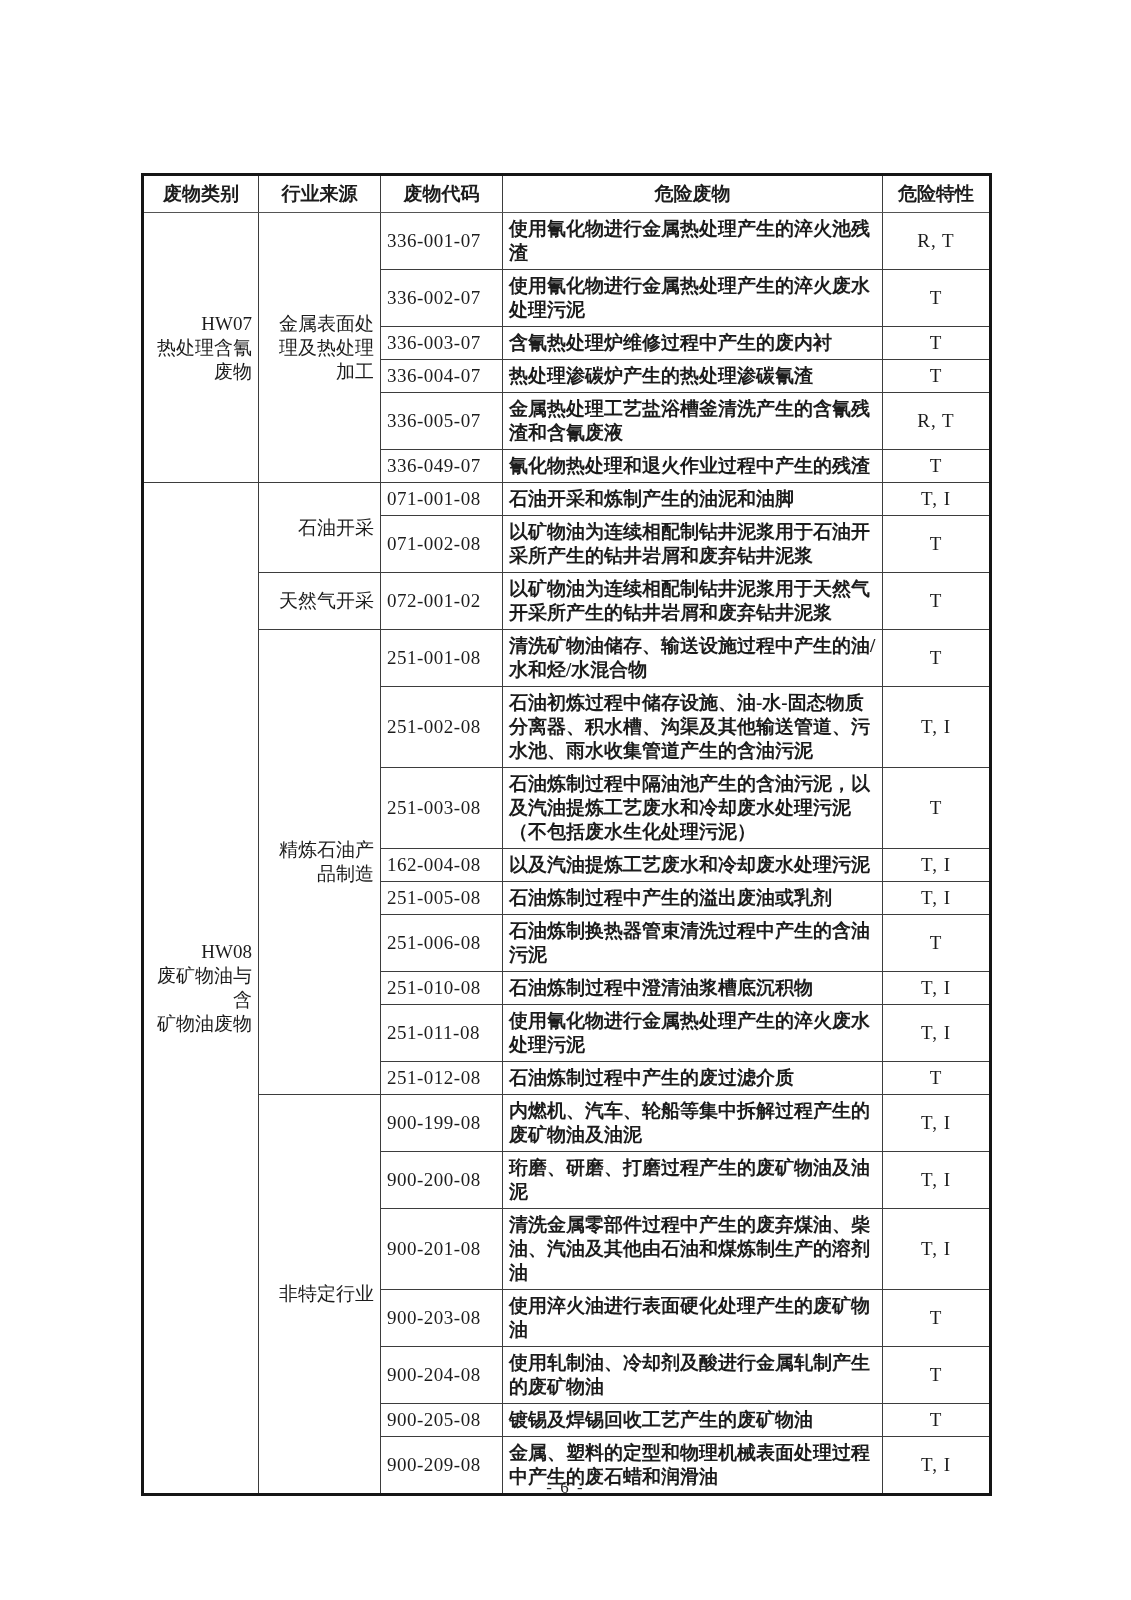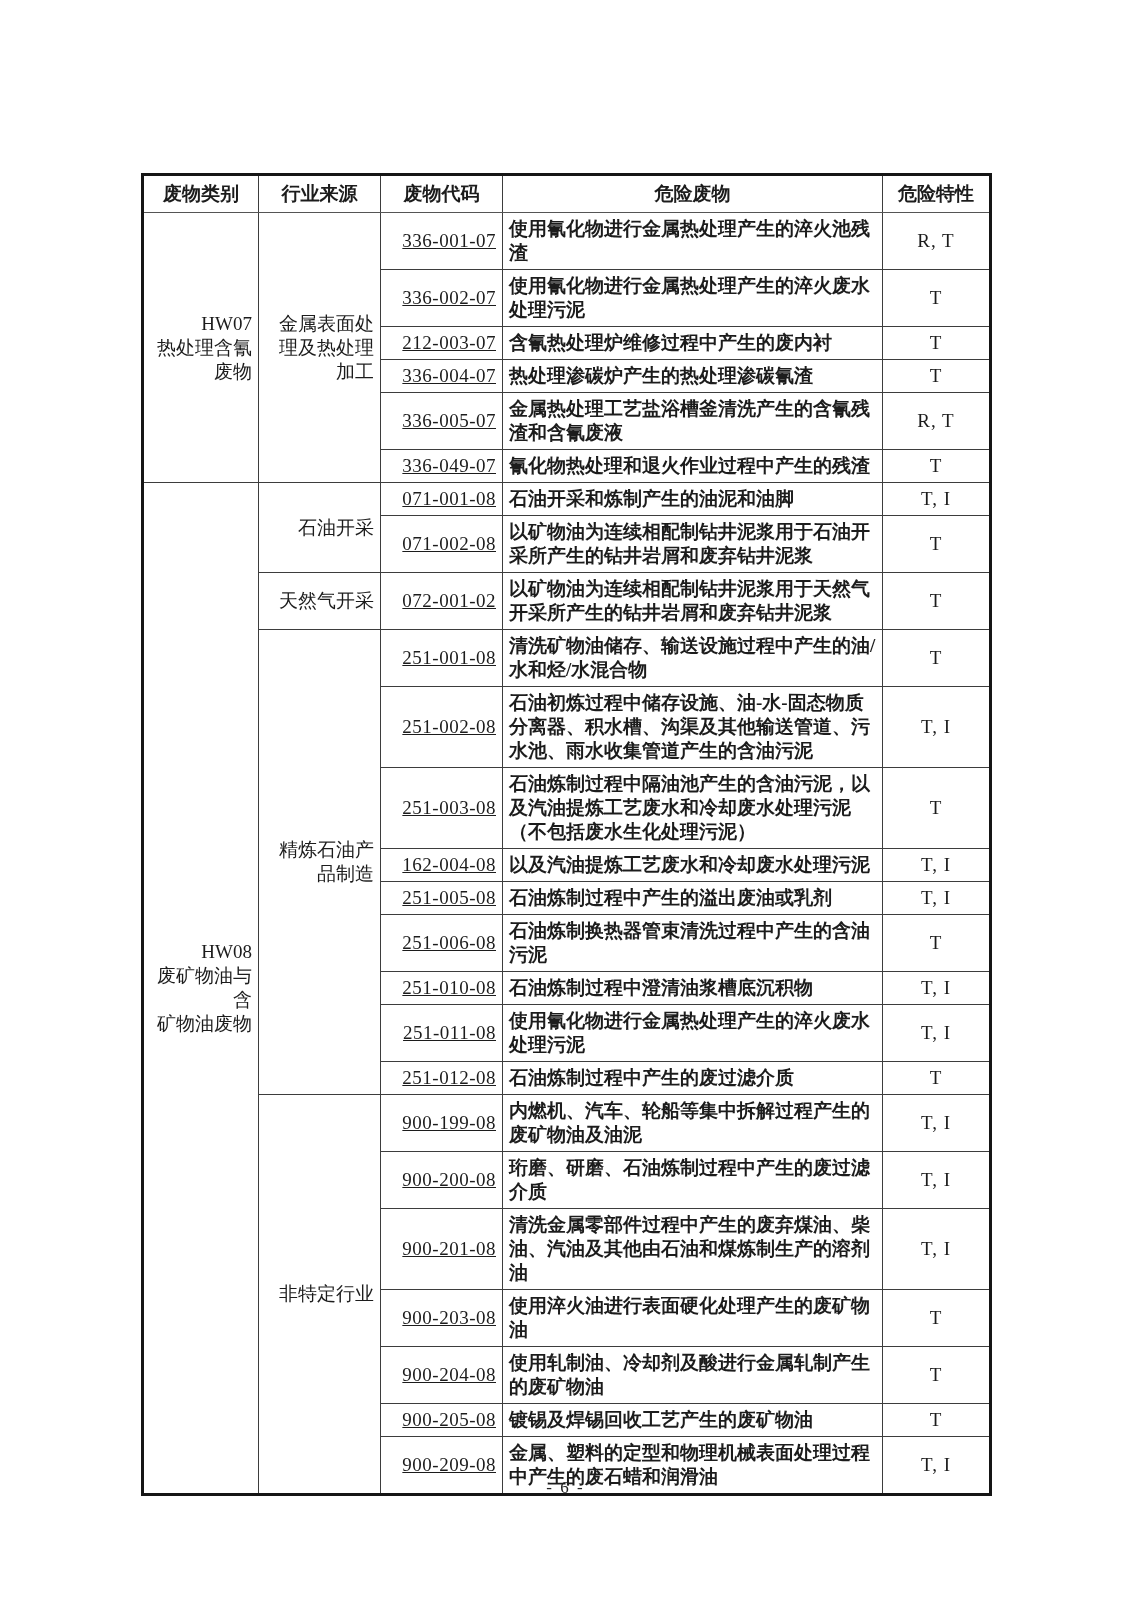--- a/index.html
+++ b/index.html
@@ -37,24 +37,23 @@
     text-align: center;
     border-bottom: 1px solid #555;
   }
   td.cat, td.src {
     text-align: right;
     white-space: pre-line;
     font-size: 18px;
     line-height: 26px;
   }
   td.code {
-    text-align: right;
+    text-align: left;
     font-size: 19px;
     letter-spacing: 0.5px;
-    text-decoration: underline;
   }
   td.desc {
     text-align: left;
     padding: 4px 5px 4px 7px;
     font-weight: bold;
   }
   td.traits {
     text-align: center;
     font-size: 18px;
     letter-spacing: 1px;
@@ -103,21 +102,21 @@
           <td class="code">336-001-07</td>
           <td class="desc">使用氰化物进行金属热处理产生的淬火池残渣</td>
           <td class="traits">R, T</td>
         </tr>
         <tr>
           <td class="code">336-002-07</td>
           <td class="desc">使用氰化物进行金属热处理产生的淬火废水处理污泥</td>
           <td class="traits">T</td>
         </tr>
         <tr>
-          <td class="code">212-003-07</td>
+          <td class="code">336-003-07</td>
           <td class="desc">含氰热处理炉维修过程中产生的废内衬</td>
           <td class="traits">T</td>
         </tr>
         <tr>
           <td class="code">336-004-07</td>
           <td class="desc">热处理渗碳炉产生的热处理渗碳氰渣</td>
           <td class="traits">T</td>
         </tr>
         <tr>
           <td class="code">336-005-07</td>
@@ -197,21 +196,21 @@
           <td class="traits">T</td>
         </tr>
         <tr>
           <td rowspan="7" class="src">非特定行业</td>
           <td class="code">900-199-08</td>
           <td class="desc">内燃机、汽车、轮船等集中拆解过程产生的废矿物油及油泥</td>
           <td class="traits">T, I</td>
         </tr>
         <tr>
           <td class="code">900-200-08</td>
-          <td class="desc">珩磨、研磨、石油炼制过程中产生的废过滤介质</td>
+          <td class="desc">珩磨、研磨、打磨过程产生的废矿物油及油泥</td>
           <td class="traits">T, I</td>
         </tr>
         <tr>
           <td class="code">900-201-08</td>
           <td class="desc">清洗金属零部件过程中产生的废弃煤油、柴油、汽油及其他由石油和煤炼制生产的溶剂油</td>
           <td class="traits">T, I</td>
         </tr>
         <tr>
           <td class="code">900-203-08</td>
           <td class="desc">使用淬火油进行表面硬化处理产生的废矿物油</td>

